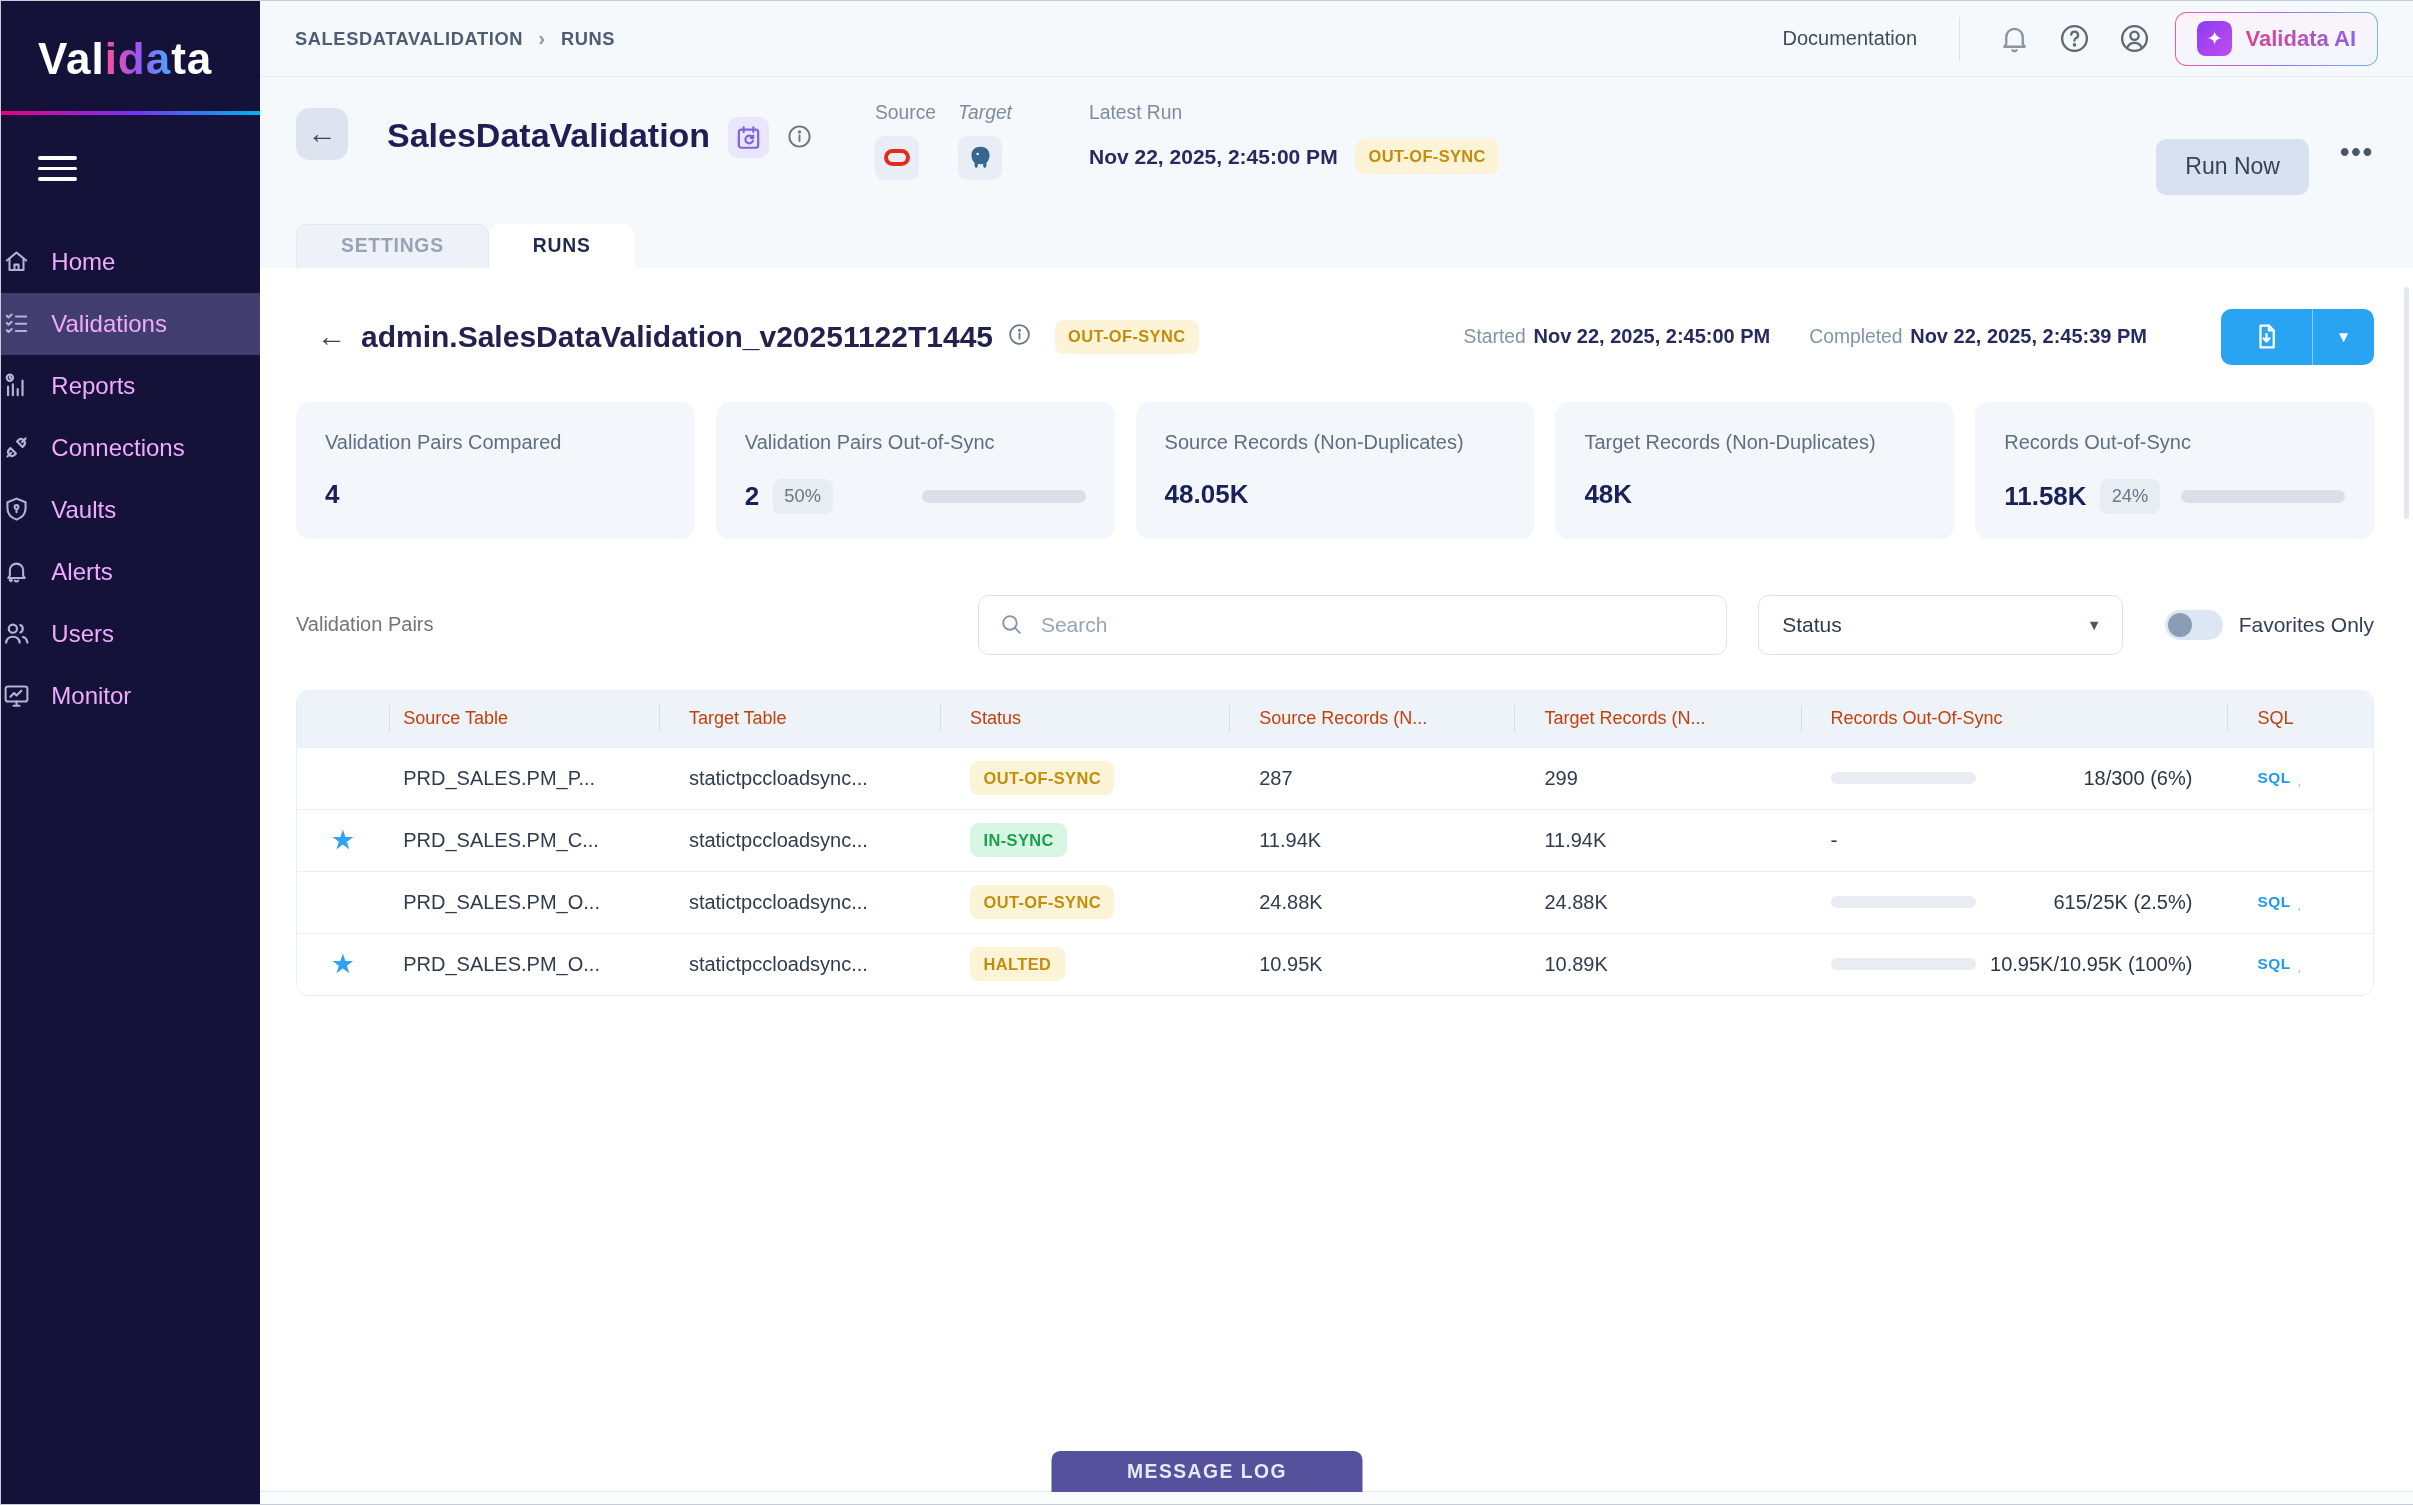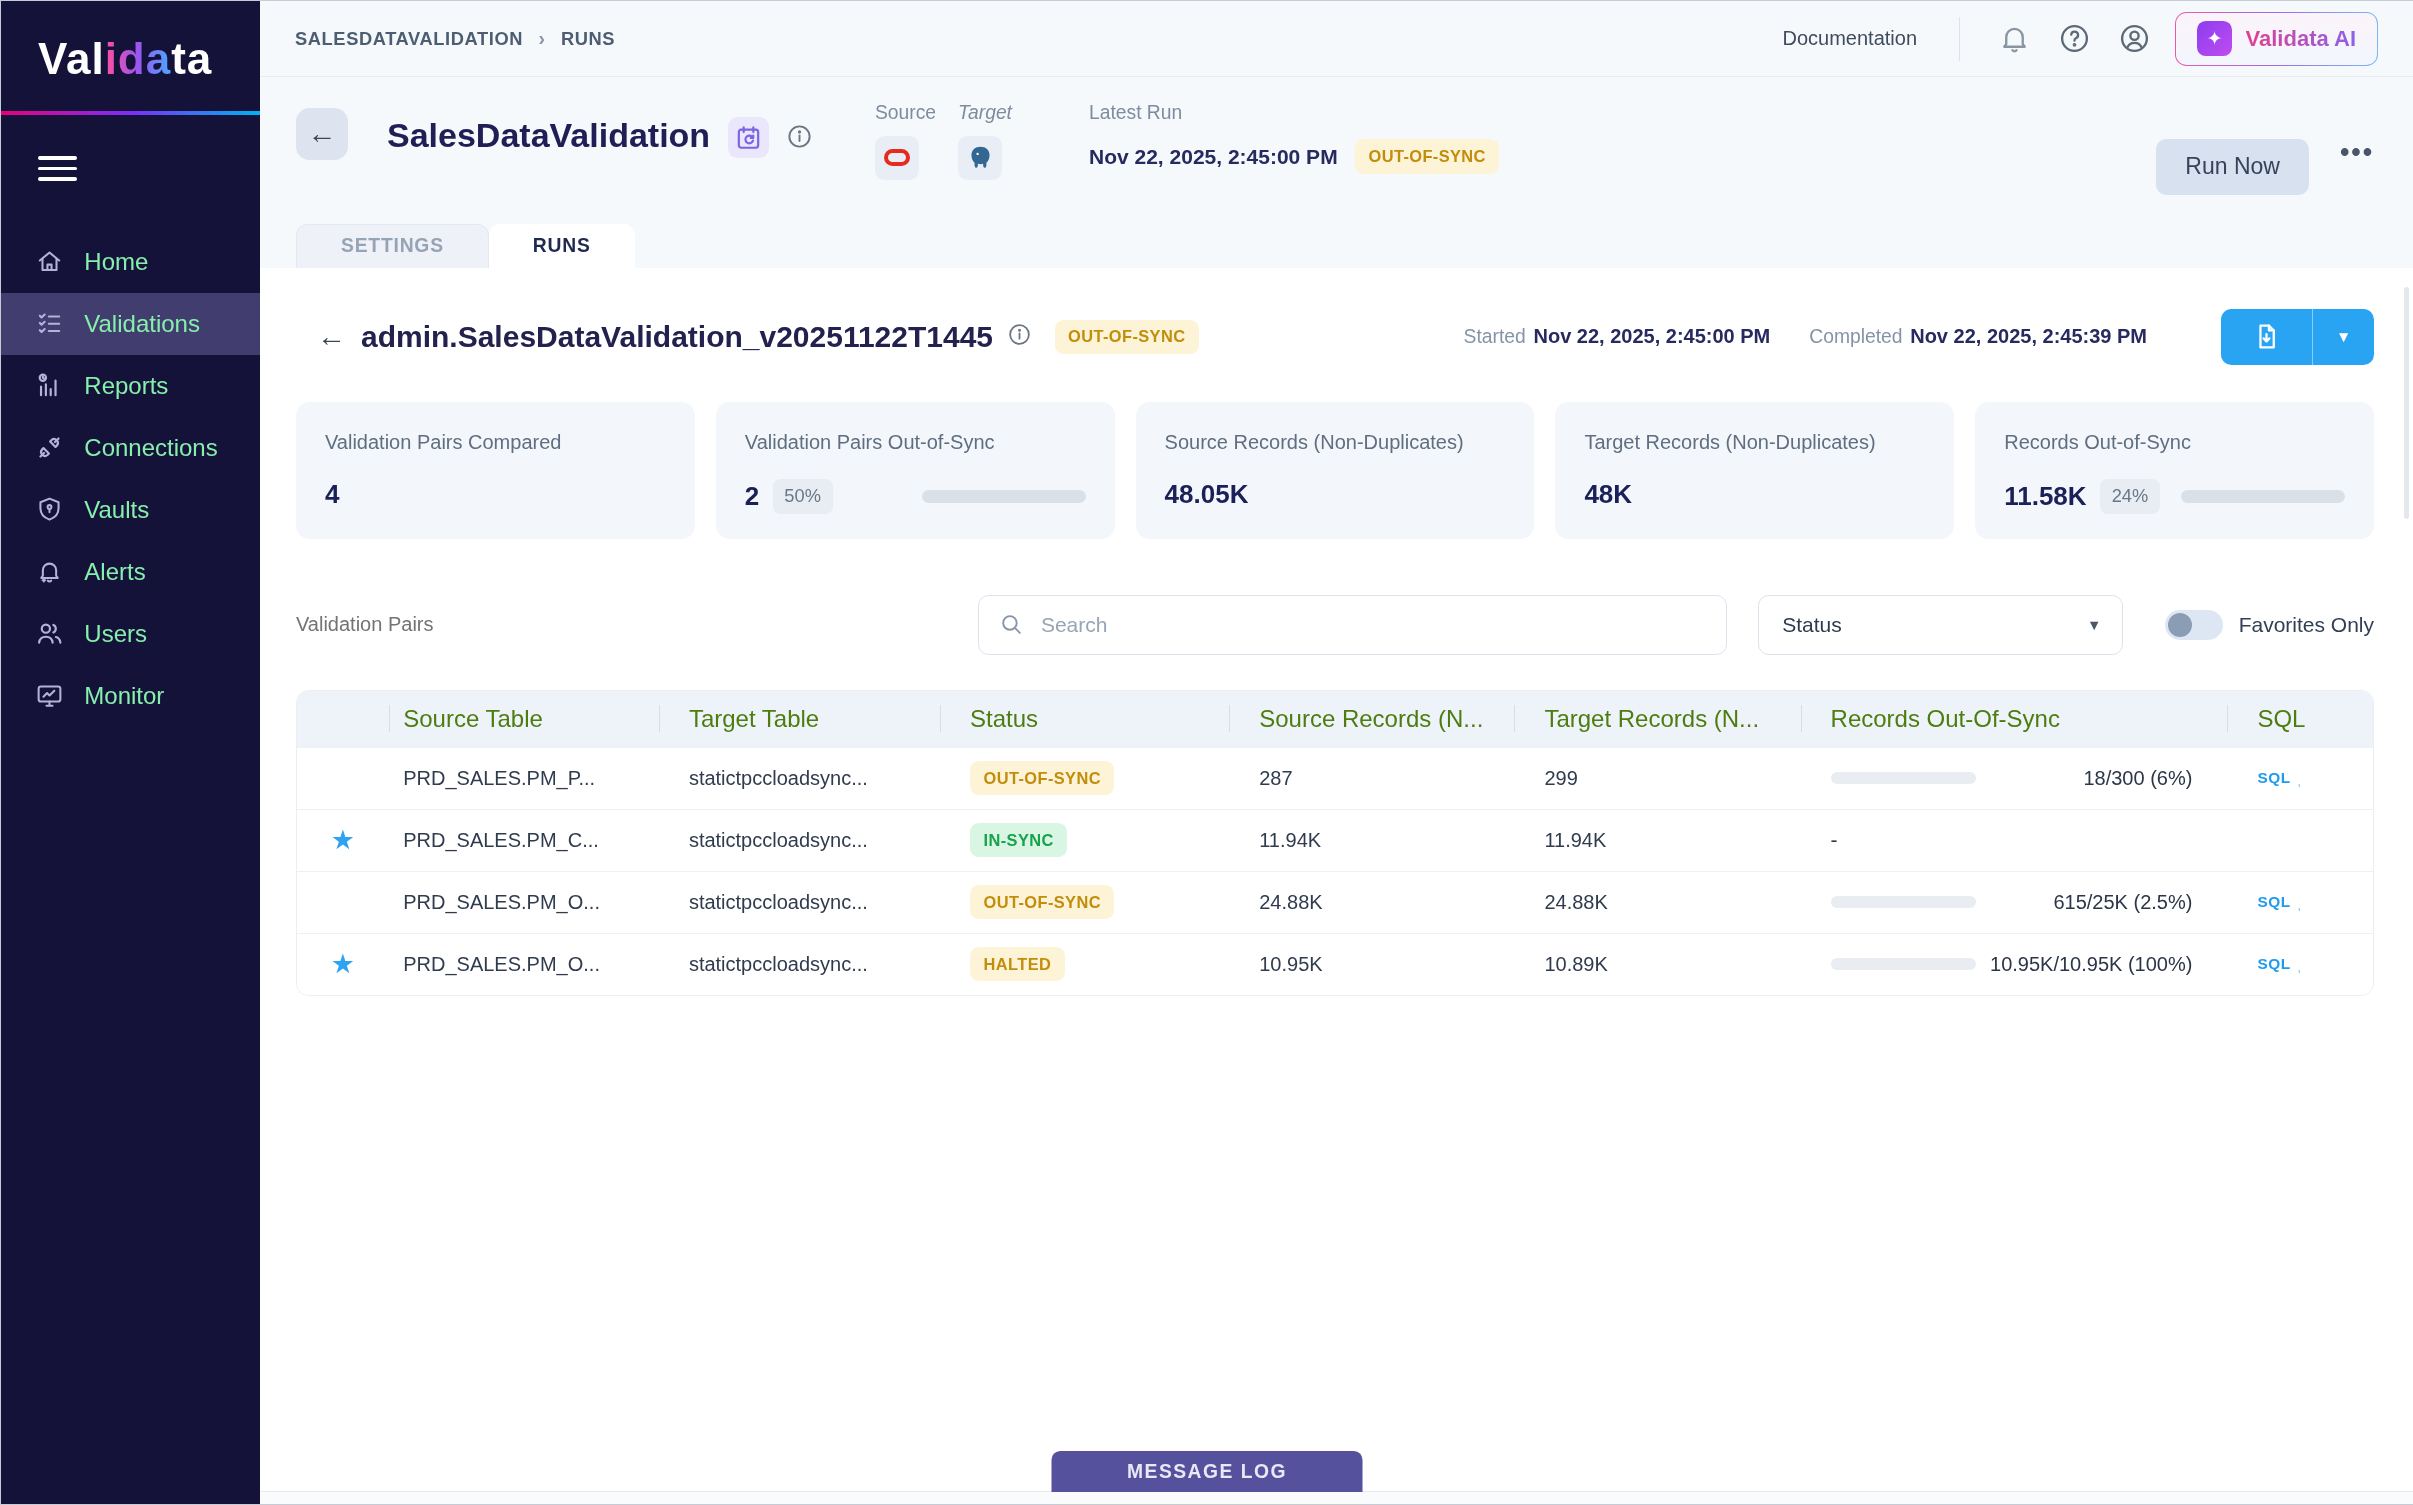--- a/index.html
+++ b/index.html
@@ -9,21 +9,21 @@
 
   
   .sidebar { width:259px; background:#15123a; color:#e9e8f5; flex-shrink:0; display:flex; flex-direction:column; }
   .logo-wrap { padding:33px 0 27px 37px; }
   .logo { font-size:44px; font-weight:700; letter-spacing:1px; color:#ffffff; }
   .logo .grad { background:linear-gradient(90deg,#ff4fa0,#9a55f0,#4aa8ff); -webkit-background-clip:text; background-clip:text; color:transparent; }
   .side-divider { height:3.9px; width:100%; background:linear-gradient(90deg,#e6007e,#7b2ff7,#00b4f0); }
   .hamburger { margin:41px 0 9.7px 37px; width:39px; cursor:pointer; }
   .hamburger span { display:block; height:3.9px; width:39px; background:#ffffff; border-radius:1.9px; margin-bottom:6.8px; }
   .nav-list { margin-top:33px; }
-  .nav-item { display:flex; align-items:center; height:62px; padding-left:33px; cursor:pointer; color:#86efac; }
+  .nav-item { display:flex; align-items:center; height:62px; cursor:pointer; color:#f0abfc; }
   .nav-item.active { background:#413d6e; }
   .nav-icon { width:31px; height:31px; margin-right:19.3px; color:#b5b2d8; display:flex; align-items:center; justify-content:center; }
   .nav-icon svg { width:29px; height:29px; }
   .nav-label { font-size:24px; }
 
   
   .main { flex:1; display:flex; flex-direction:column; background:#f6f9fc; min-width:0; }
 
   .topbar { height:76px; display:flex; align-items:center; padding:0 35px; border-bottom:1px solid #e9edf2; flex-shrink:0; }
   .breadcrumb { display:flex; align-items:center; gap:15.4px; font-size:18.3px; letter-spacing:0.6px; color:#4e5e72; font-weight:600; }
@@ -108,21 +108,21 @@
   .status-select-label { font-size:21px; color:#2f3b4e; }
   .select-caret { margin-left:auto; color:#4c5865; font-size:14.5px; }
   .fav-wrap { display:flex; align-items:center; margin-left:42px; }
   .toggle { width:58px; height:30px; border-radius:15.4px; background:#dde7f3; position:relative; cursor:pointer; }
   .toggle-knob { position:absolute; left:2.9px; top:2.9px; width:24px; height:24px; border-radius:50%; background:#8b9db5; }
   .fav-label { font-size:21px; color:#324055; margin-left:15.4px; }
 
   
   .vtable { margin-top:35px; border:1px solid #e9eef4; border-radius:12.6px; overflow:hidden; }
   .thead { display:flex; background:#eef3f9; height:56px; align-items:center; }
-  .th { font-size:24px; color:#4d7c0f; padding-left:30px; position:relative; height:100%; display:flex; align-items:center; overflow:hidden; white-space:nowrap; }
+  .th { font-size:18px; color:#c2410c; padding-left:30px; position:relative; height:100%; display:flex; align-items:center; overflow:hidden; white-space:nowrap; }
   .th.sep::before { content:""; position:absolute; left:0; top:14.5px; bottom:14.5px; width:1px; background:#d6dde6; }
   .trow { display:flex; height:62px; align-items:center; border-top:1px solid #edf1f5; background:#fff; }
   .td { font-size:20px; color:#303c4e; padding-left:30px; display:flex; align-items:center; overflow:hidden; white-space:nowrap; }
   .c-star { width:92px; padding-left:0; justify-content:center; }
   .c-src  { width:271px; padding-left:14.5px; }
   .c-tgt  { width:282px; }
   .c-sta  { width:290px; }
   .c-srec { width:286px; }
   .c-trec { width:287px; }
   .c-oos  { width:428px; padding-right:35px; }

